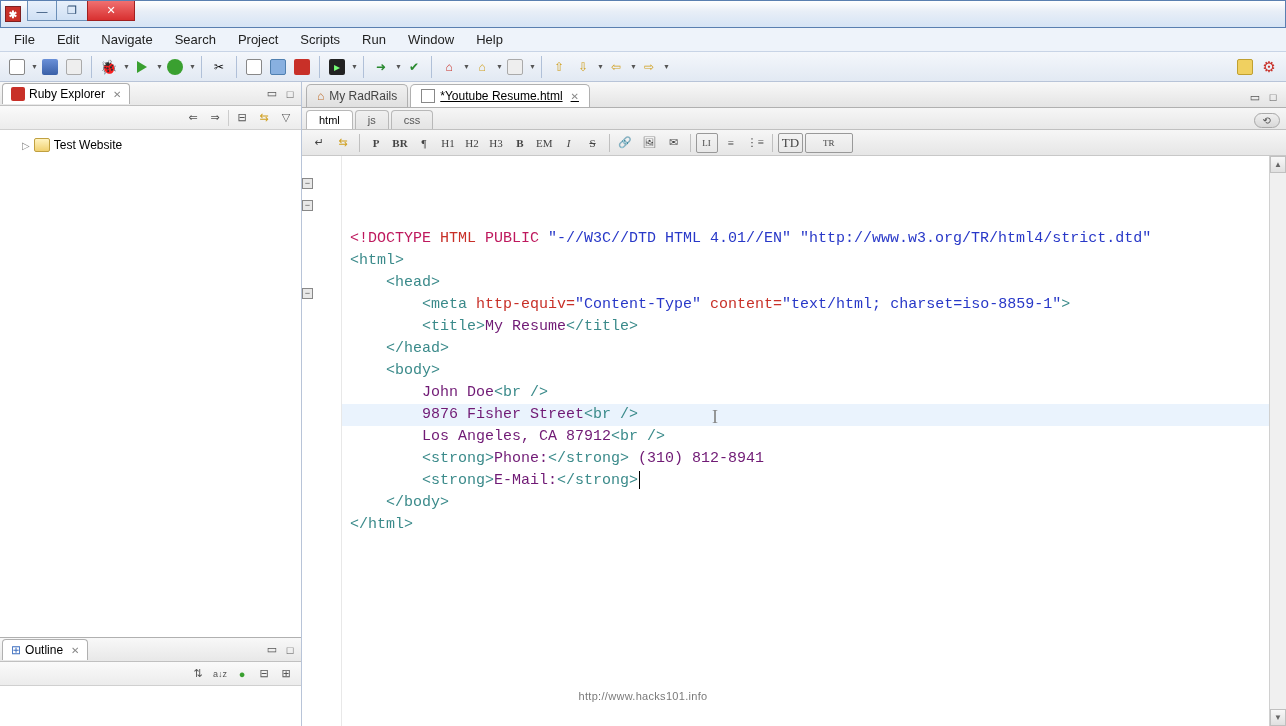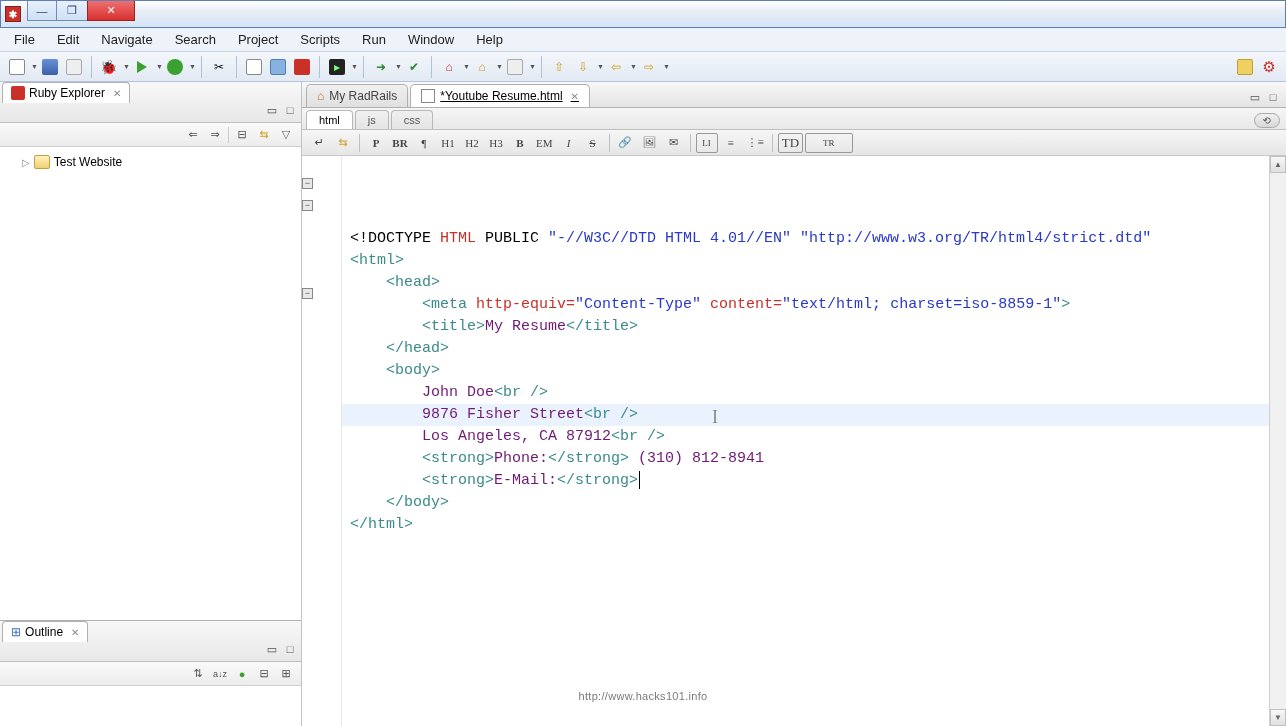--- a/index.html
+++ b/index.html
@@ -24,21 +24,21 @@
 .tb-sep { width: 1px; height: 22px; background: #b0c0d8; margin: 0 4px; }
 .tb-drop { width:6px; font-size:7px; color:#555; margin-left:1px;}
 .tb-spacer { flex: 1; }
 
 
 .workspace { display: flex; height: calc(100% - 28px - 24px - 30px); }
 .left-pane { width: 302px; border-right: 1px solid #b8c4d8; display:flex; flex-direction:column; background:#fff;}
 .right-pane { flex: 1; display:flex; flex-direction:column; background:#f0f0f0;}
 
 
-.view-tabs { height: 41px; background: linear-gradient(#f8f8f8,#e8e8e8); border-bottom:1px solid #c0c0c0; display:flex; align-items:flex-start; padding-left:2px;flex-direction:column;}
+.view-tabs { height: 24px; background: linear-gradient(#f8f8f8,#e8e8e8); border-bottom:1px solid #c0c0c0; display:flex; align-items:center; padding-left:2px;}
 .view-tab { display:flex; align-items:center; gap:4px; padding:3px 8px; background:#fff; border:1px solid #b0b0b0; border-bottom:none; border-top-left-radius:4px; border-top-right-radius:4px; font-size:12px;}
 .view-tab .x { color:#888; font-size:10px; margin-left:4px;}
 .view-tab-icons { margin-left:auto; display:flex; gap:4px; padding-right:4px;}
 .view-tab-icon { width:14px; height:14px; font-size:11px; color:#555; display:flex;align-items:center;justify-content:center;}
 
 
 .explorer-tb { height:24px; background:linear-gradient(#fafafa,#ececec); border-bottom:1px solid #d0d0d0; display:flex; justify-content:flex-end; align-items:center; padding-right:6px; gap:4px;}
 .exp-btn { width:18px; height:18px; display:flex;align-items:center;justify-content:center; font-size:11px; color:#555;}
 
 
@@ -75,21 +75,21 @@
 .fmt-btn { min-width:22px; height:20px; display:flex; align-items:center; justify-content:center; font-size:11px; font-family:"Times New Roman",serif; color:#444; padding:0 3px; border-radius:2px;}
 .fmt-sep { width:1px; height:18px; background:#c0c0c0; margin:0 3px;}
 
 
 .code-area { flex:1; background:#fff; display:flex; position:relative;}
 .gutter { width:40px; background:#fff; border-right:1px solid #e8e8e8; padding-top:6px;}
 .fold { width:11px; height:11px; border:1px solid #888; background:#e8e8e8; display:flex; align-items:center; justify-content:center; font-size:9px; line-height:1; color:#555; margin-bottom:11px; position:absolute;}
 .code { flex:1; padding:6px 8px; font-family:"Courier New",monospace; font-size:15px; line-height:22px; white-space:pre; position:relative; overflow:hidden;}
 .hl-line { position:absolute; left:0; right:0; height:22px; background:#eaf3fd; z-index:0;}
 .code-content { position:relative; z-index:1;}
-.t-doctype { color:#000000;}
+.t-doctype { color:#be185d;}
 .t-tag { color:#3a8a8a;}
 .t-attr { color:#c83028;}
 .t-string { color:#2838c8;}
 .t-text { color:#701a75;}
 .t-inner { color:#c83028;}
 .cursor { display:inline-block; width:1px; height:18px; background:#000; vertical-align:middle; margin-left:1px;}
 .ibeam { position:absolute; font-size:18px; color:#888; font-family:serif;}
 
 
 .vscroll { width:17px; background:#f0f0f0; border-left:1px solid #d0d0d0; display:flex; flex-direction:column;}

